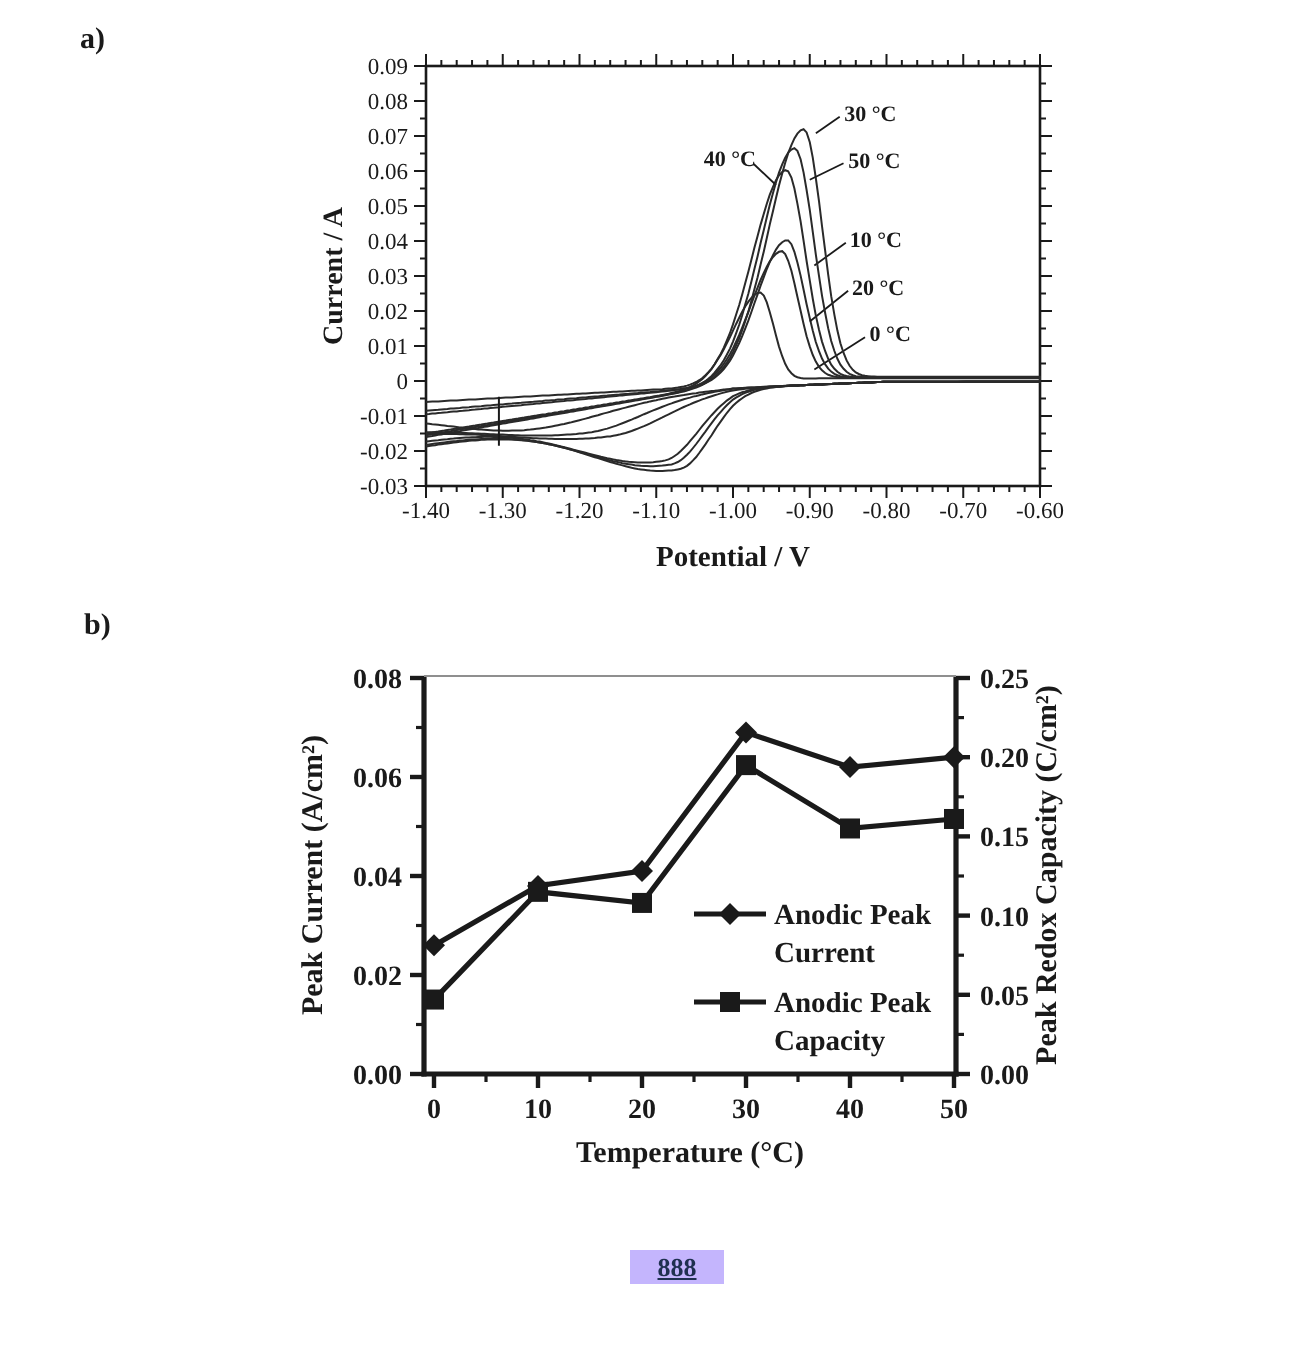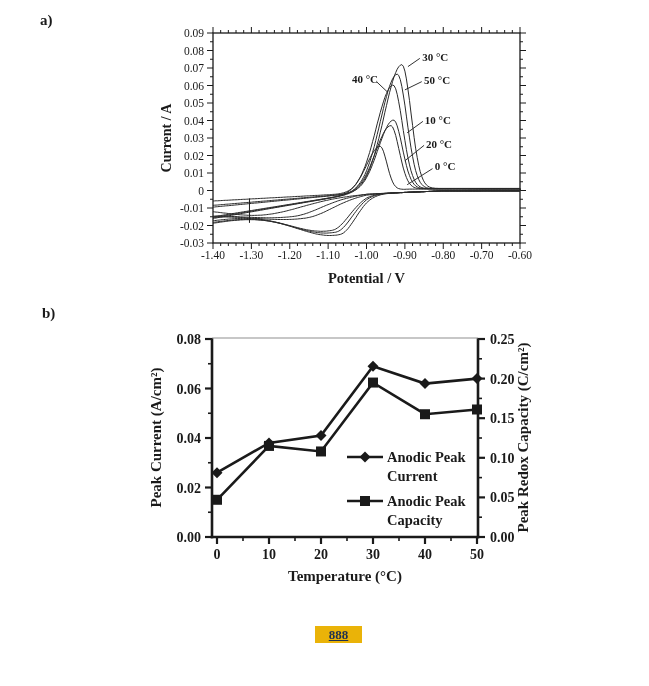--- a/index.html
+++ b/index.html
@@ -6,21 +6,21 @@
   body{width:649px;height:686px;position:relative;overflow:hidden;
        font-family:"Liberation Serif","DejaVu Serif",serif;color:#1a1a1a;}
   .panel-label{position:absolute;font-weight:bold;font-size:15px;}
   #label-a{left:40px;top:12px;}
   #label-b{left:42px;top:305px;}
   #chart-a{position:absolute;left:0;top:0;}
   #chart-b{position:absolute;left:0;top:300px;}
   #footer-wrap{position:absolute;top:625px;left:14px;width:649px;text-align:center;}
   #page-number-field{
      font-size:13px;font-weight:bold;
-     background:#eab308;color:#1f3050;
+     background:#c4b5fd;color:#1f3050;
      text-decoration:underline;
      padding:1px 14px;
   }
   svg text{fill:#1a1a1a;}
 </style>
 </head>
 <body>
 
 <div class="panel-label" id="label-a">a)</div>
 

